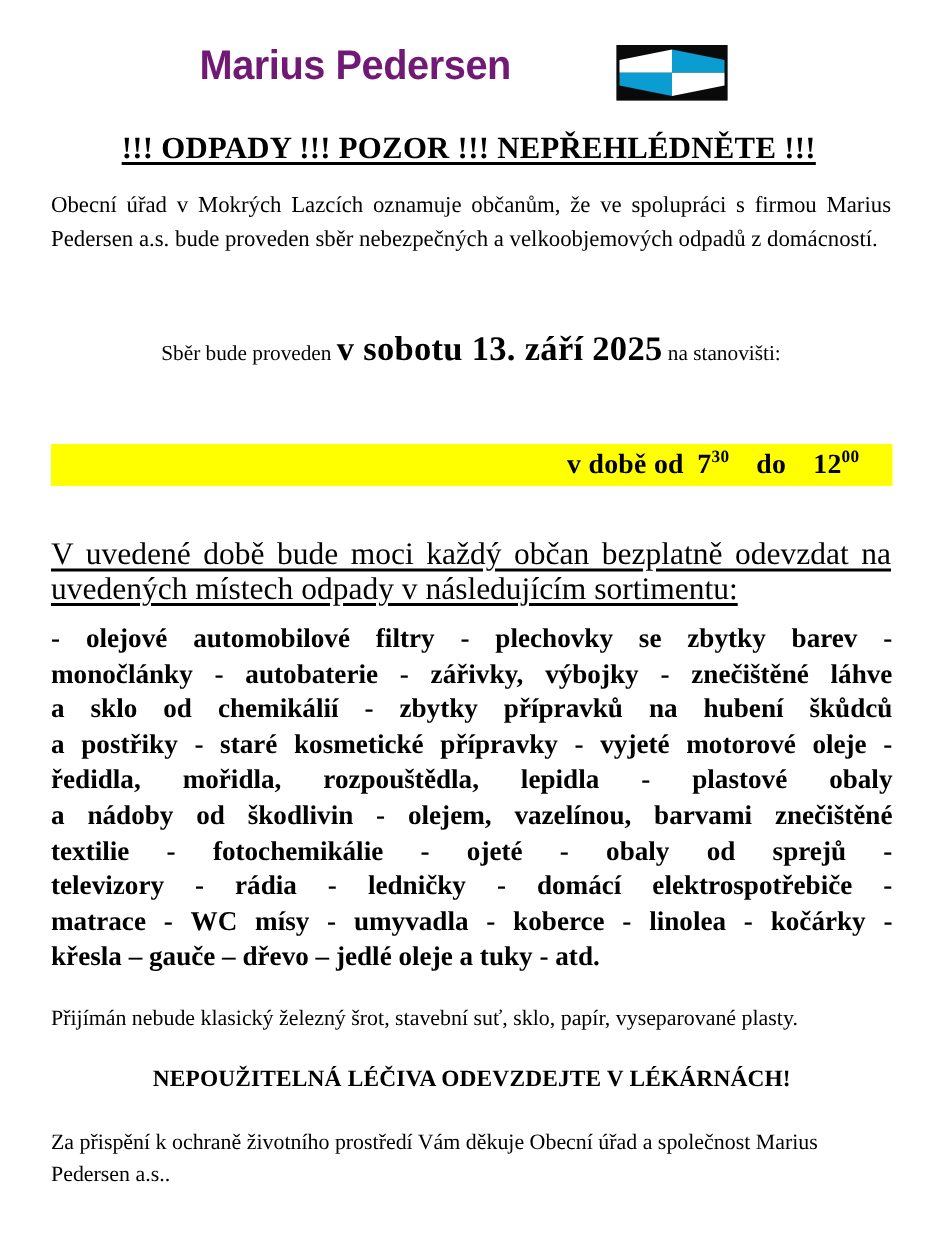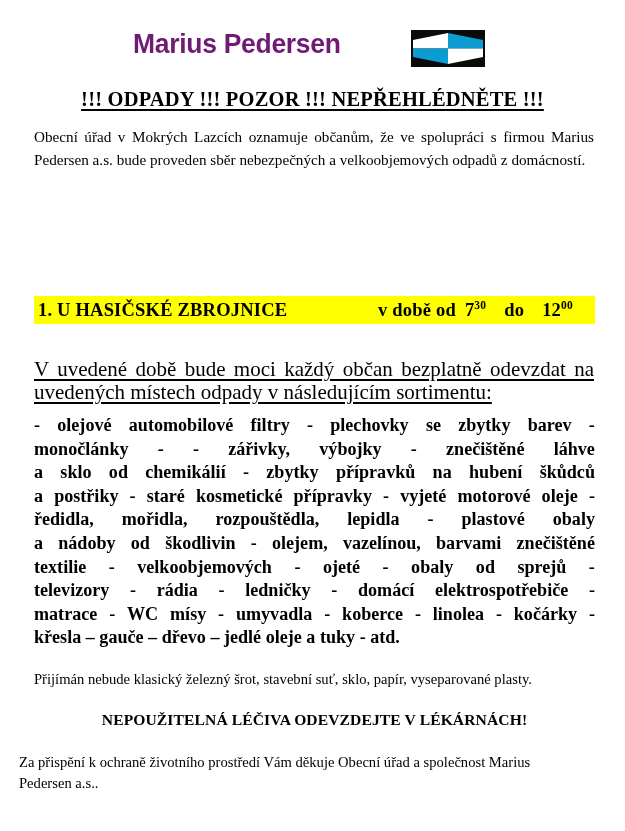--- a/index.html
+++ b/index.html
@@ -190,21 +190,21 @@
     text-align: center;
     font-weight: bold;
     font-size: 15.6px;
     letter-spacing: 0.1px;
     white-space: nowrap;
   }
 
   
   .thanks {
     position: absolute;
-    left: 19px;
+    left: 34px;
     top: 752px;
     width: 561px;
     font-size: 14.6px;
     line-height: 21px;
     text-align: left;
   }
 </style>
 </head>
 <body>
 
@@ -222,23 +222,25 @@
         <polygon points="2,18.5 37,18.5 37,34 2,27" fill="#0b9dd1"></polygon>
         <polygon points="37,18.5 72,18.5 72,27 37,34" fill="#ffffff"></polygon>
       </svg>
     </div>
   </div>
 
   <div class="headline">!!!  ODPADY !!! POZOR !!! NEPŘEHLÉDNĚTE !!!</div>
 
   <div class="intro">Obecní úřad v Mokrých Lazcích oznamuje občanům, že ve spolupráci s firmou Marius Pedersen a.s. bude proveden sběr nebezpečných a velkoobjemových odpadů z domácností.</div>
 
+  <div class="dateline">
+    <span class="small">Sběr bude proveden </span><span class="big">v sobotu 13. září 2025</span><span class="small"> na stanovišti:</span>
+  </div>
 
   <div class="location-bar">
-    <span class="location-name">1.  U HASIČSKÉ ZBROJNICE</span>
     <span class="location-time">
       <span>v době od</span><span class="sp-wide"></span><span>7</span><sup>30</sup><span class="sp-wide"></span><span class="sp-wide"></span><span>do</span><span class="sp-wide"></span><span class="sp-wide"></span><span>12</span><sup>00</sup>
     </span>
   </div>
 
   <div class="instruction">V uvedené době bude moci každý občan bezplatně odevzdat na uvedených místech odpady v následujícím sortimentu:</div>
 
   <div class="waste-list">
       <div class="waste-line">
         <span>-</span>
@@ -248,20 +250,21 @@
         <span>-</span>
         <span>plechovky</span>
         <span>se</span>
         <span>zbytky</span>
         <span>barev</span>
         <span>-</span>
       </div>
       <div class="waste-line">
         <span>monočlánky</span>
         <span>-</span>
+        <span>autobaterie</span>
         <span>-</span>
         <span>zářivky,</span>
         <span>výbojky</span>
         <span>-</span>
         <span>znečištěné</span>
         <span>láhve</span>
       </div>
       <div class="waste-line">
         <span>a</span>
         <span>sklo</span>
@@ -303,21 +306,21 @@
         <span>škodlivin</span>
         <span>-</span>
         <span>olejem,</span>
         <span>vazelínou,</span>
         <span>barvami</span>
         <span>znečištěné</span>
       </div>
       <div class="waste-line">
         <span>textilie</span>
         <span>-</span>
-        <span>velkoobjemových</span>
+        <span>fotochemikálie</span>
         <span>-</span>
         <span>ojeté</span>
         <span>-</span>
         <span>obaly</span>
         <span>od</span>
         <span>sprejů</span>
         <span>-</span>
       </div>
       <div class="waste-line">
         <span>televizory</span>

